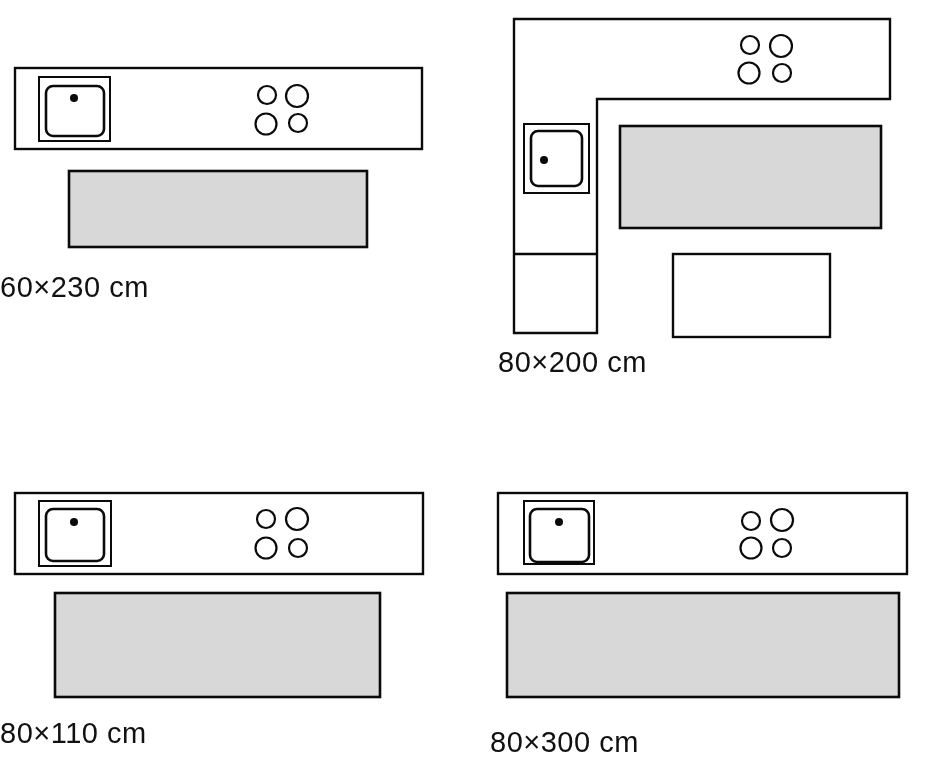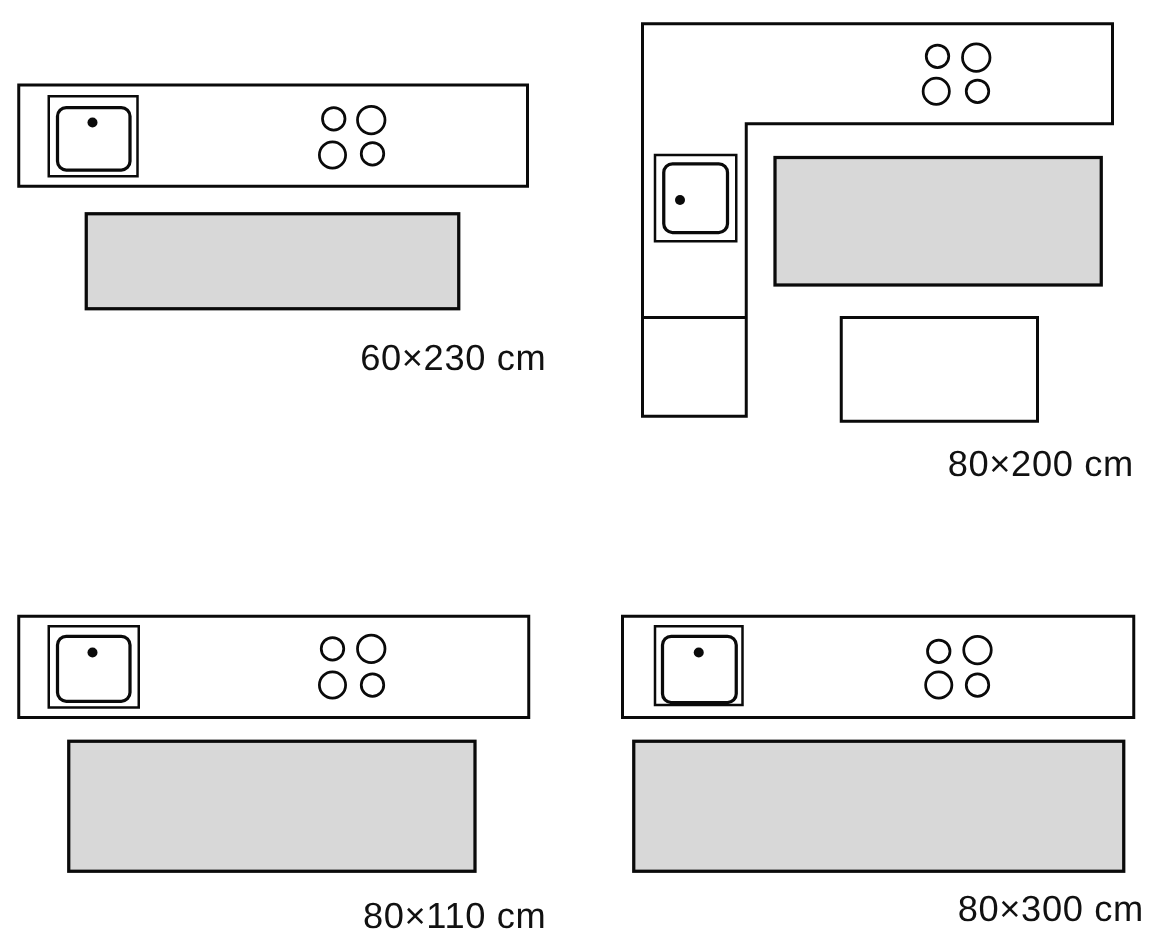--- a/index.html
+++ b/index.html
@@ -26,28 +26,28 @@
   .w-sink-outer{stroke-width:2;}
   .w-sink-inner{stroke-width:2.6;}
   .w-burner{stroke-width:2.2;}
   .dot{fill:var(--c-line);stroke:none;}
   .rug{fill:var(--c-rug);stroke:var(--c-line);stroke-width:2.6;}
   .surface{fill:var(--c-surface);stroke:var(--c-line);stroke-width:2.4;}
   figcaption.size-label{
     font-size:29px;
     line-height:1;
     color:var(--c-text);
-    text-align:right;
+    text-align:left;
     letter-spacing:0.5px;
     white-space:nowrap;
   }
   .cap-1{margin-top:23px;}
-  .cap-2{margin-top:16px;}
+  .cap-2{margin-top:6px;}
   .cap-3{margin-top:9px;}
-  .cap-4{margin-top:4px;}
+  .cap-4{margin-top:18px;}
 </style>
 </head>
 <body>
 
 <div class="canvas">
 
   <figure class="diagram" style="left:0;top:50px;width:437px;">
     <svg width="437" height="200" viewBox="0 0 437 200">
       <rect class="stroke w-counter" x="15" y="18" width="407" height="81"></rect>
       <g>

